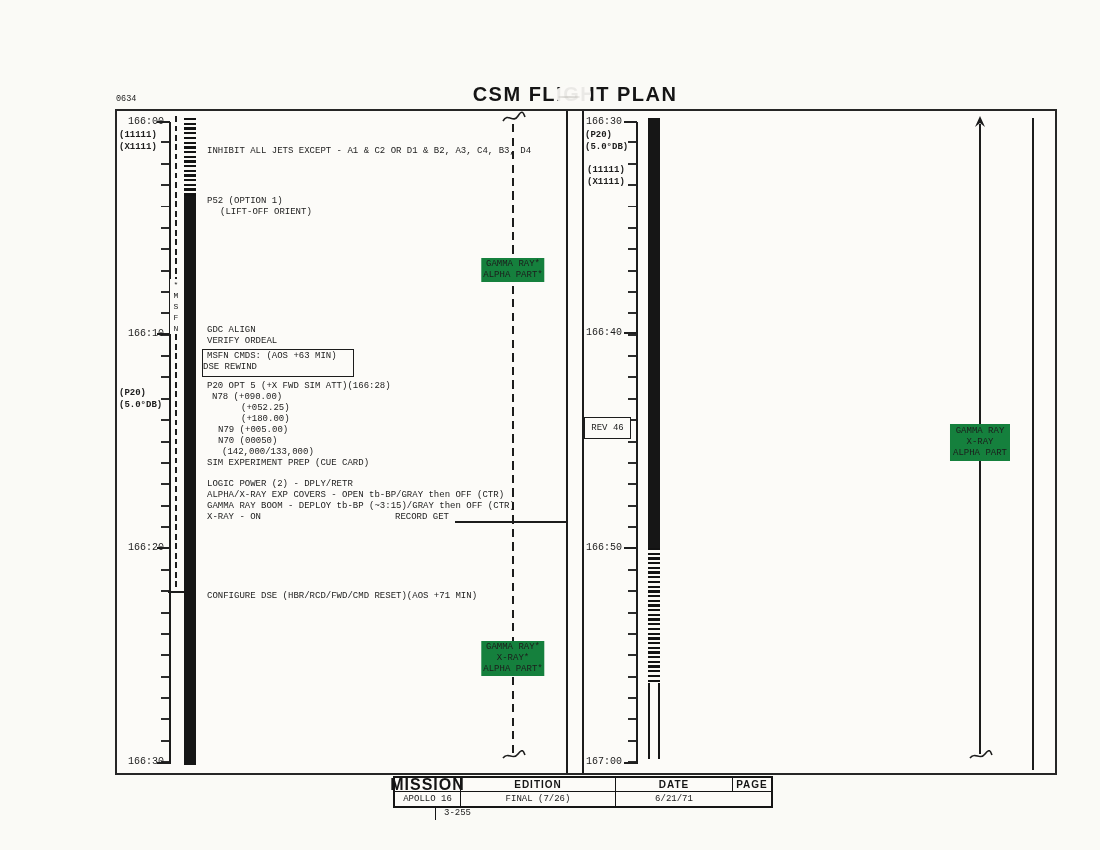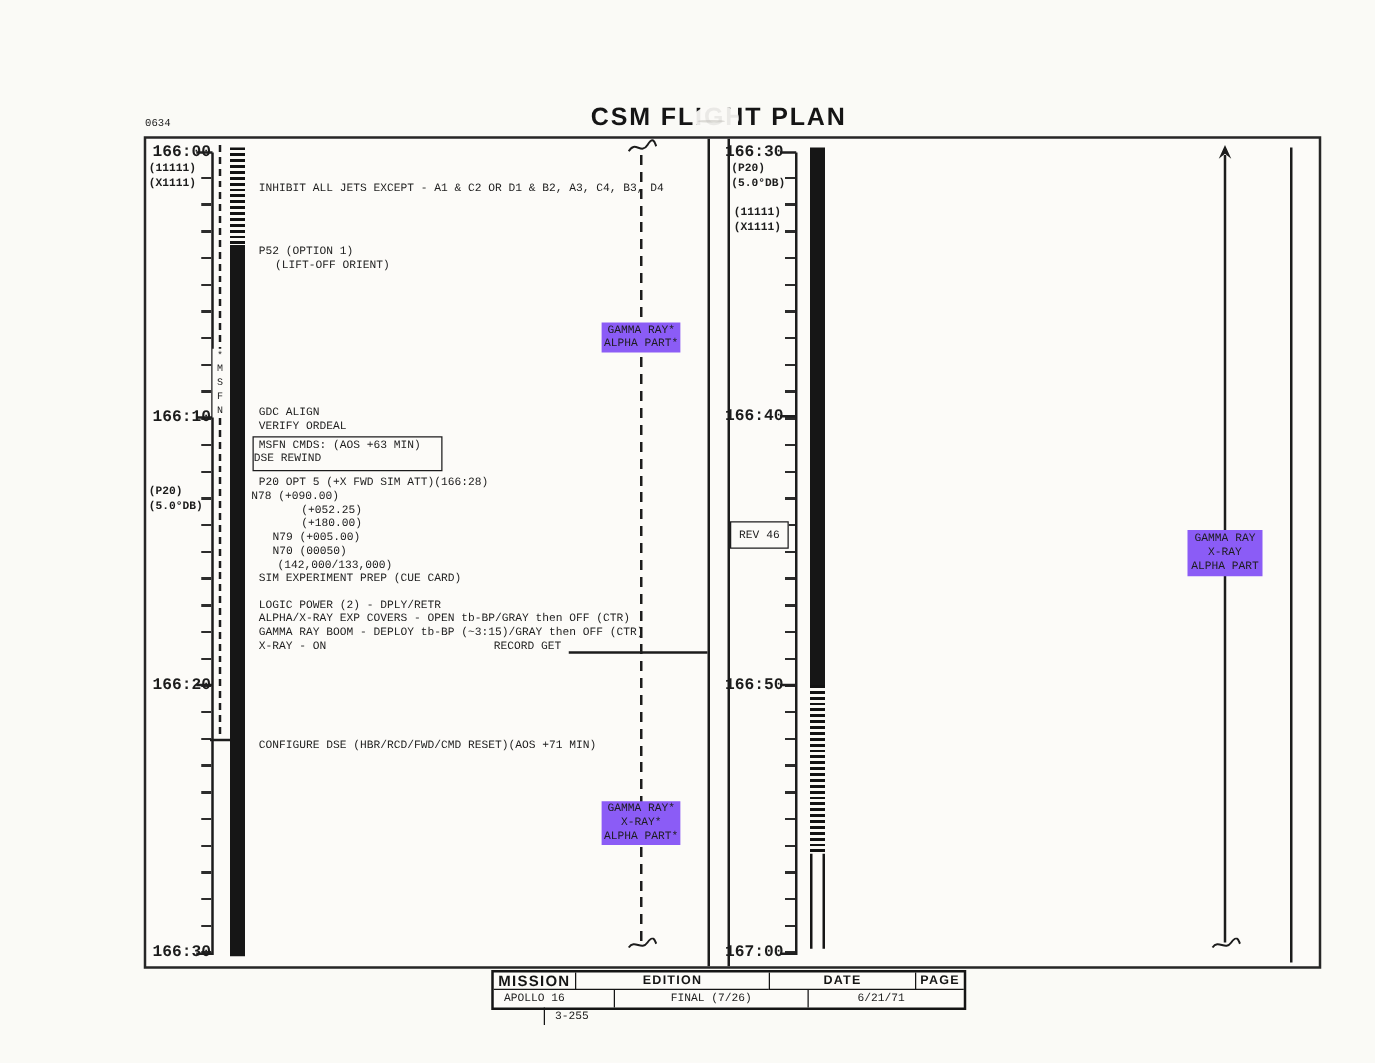--- a/index.html
+++ b/index.html
@@ -2,31 +2,31 @@
 <html><head>
 <meta charset="utf-8">
 <style>
   html,body{margin:0;padding:0;}
   body{width:1100px;height:850px;background:#fafaf6;position:relative;overflow:hidden;
        font-family:"Liberation Mono",monospace;color:#1e1e1e;}
   .abs{position:absolute;}
   .mono{font-family:"Liberation Mono","DejaVu Sans Mono",monospace;font-size:9px;line-height:11px;
         color:#1c1c1c;white-space:pre;font-weight:400;}
   .sans-bold{font-family:"Liberation Sans","DejaVu Sans",sans-serif;font-weight:bold;color:#151515;}
-  .tlabel{font-size:13px;font-weight:700;text-align:right;width:42px;}
+  .tlabel{font-size:10px;font-weight:400;text-align:right;width:42px;}
   .ann{font-size:9px;font-weight:700;}
   .panel-line{background:#1c1c1c;}
   .dashv{width:2px;background:repeating-linear-gradient(to bottom,#1c1c1c 0 8px,transparent 8px 13.5px);}
   .dashv2{width:2px;background:repeating-linear-gradient(to bottom,#1c1c1c 0 5.5px,transparent 5.5px 9.5px);}
   .tickstrip{width:8px;background:repeating-linear-gradient(to bottom,transparent 0 19.4px,#2c2c2c 19.4px 21.37px);}
   .majortick{height:2px;width:13px;background:#1f1f1f;}
   .bar-solid{width:12px;background:#161616;}
   .bar-hatch{width:12px;background:repeating-linear-gradient(to bottom,#121212 0 2.3px,#faf9f5 2.3px 4.7px);}
   .bar-hollow{width:12px;border-left:2px solid #161616;border-right:2px solid #161616;box-sizing:border-box;}
-  .onLine{background:#8b5cf6;text-align:center;}
+  .onLine{background:#15803d;text-align:center;}
   .boxed{border:1.5px solid #1c1c1c;background:#fcfbf8;}
   .hline{height:1.5px;background:#1c1c1c;}
   .ft-cell{box-sizing:border-box;border-left:1.5px solid #151515;display:flex;align-items:center;justify-content:center;}
 </style>
 </head>
 <body>
 
 <div class="abs mono" style="left:116px;top:94px;font-size:8.5px;">0634</div>
 
 <div class="abs sans-bold" style="left:575px;top:83px;transform:translateX(-50%);font-size:20px;letter-spacing:1.5px;">CSM FLIGHT PLAN</div>
@@ -88,21 +88,21 @@
 
 <div class="abs mono" style="left:207px;top:325px;">GDC ALIGN</div>
 <div class="abs mono" style="left:207px;top:336px;">VERIFY ORDEAL</div>
 
 <div class="abs boxed" style="left:202px;top:349px;width:150px;height:26px;">
   <div class="mono" style="margin:1px 0 0 4px;">MSFN CMDS: (AOS +63 MIN)</div>
   <div class="mono" style="">DSE REWIND</div>
 </div>
 
 <div class="abs mono" style="left:207px;top:381px;">P20 OPT 5 (+X FWD SIM ATT)(166:28)</div>
-<div class="abs mono" style="left:201px;top:392px;">N78 (+090.00)</div>
+<div class="abs mono" style="left:212px;top:392px;">N78 (+090.00)</div>
 <div class="abs mono" style="left:241px;top:403px;">(+052.25)</div>
 <div class="abs mono" style="left:241px;top:414px;">(+180.00)</div>
 <div class="abs mono" style="left:218px;top:425px;">N79 (+005.00)</div>
 <div class="abs mono" style="left:218px;top:436px;">N70 (00050)</div>
 <div class="abs mono" style="left:222px;top:447px;">(142,000/133,000)</div>
 <div class="abs mono" style="left:207px;top:458px;">SIM EXPERIMENT PREP (CUE CARD)</div>
 
 <div class="abs mono" style="left:207px;top:479px;">LOGIC POWER (2) - DPLY/RETR</div>
 <div class="abs mono" style="left:207px;top:490px;">ALPHA/X-RAY EXP COVERS - OPEN tb-BP/GRAY then OFF (CTR)</div>
 <div class="abs mono" style="left:207px;top:501px;">GAMMA RAY BOOM - DEPLOY tb-BP (~3:15)/GRAY then OFF (CTR)</div>
@@ -153,21 +153,21 @@
 
 <div class="abs onLine" style="left:980px;top:424px;transform:translateX(-50%);padding:2px 3px;">
   <div class="mono">GAMMA RAY</div>
   <div class="mono">X-RAY</div>
   <div class="mono">ALPHA PART</div>
 </div>
 
 <div class="abs panel-line" style="left:1032px;top:118px;width:1.5px;height:652px;"></div>
 
 <div class="abs" style="left:393px;top:776px;width:380px;height:32px;border:2px solid #151515;background:#fcfbf8;box-sizing:border-box;display:flex;flex-wrap:wrap;">
-  <div class="ft-cell sans-bold" style="width:65px;height:14px;border-left:none;border-bottom:1.5px solid #151515;font-size:12px;letter-spacing:1px;">MISSION</div>
+  <div class="ft-cell sans-bold" style="width:65px;height:14px;border-left:none;border-bottom:1.5px solid #151515;font-size:16px;letter-spacing:1px;">MISSION</div>
   <div class="ft-cell sans-bold" style="width:155px;height:14px;border-bottom:1.5px solid #151515;font-size:10px;letter-spacing:1px;">EDITION</div>
   <div class="ft-cell sans-bold" style="width:117px;height:14px;border-bottom:1.5px solid #151515;font-size:10px;letter-spacing:1px;">DATE</div>
   <div class="ft-cell sans-bold" style="width:39px;height:14px;border-bottom:1.5px solid #151515;font-size:10px;letter-spacing:1px;">PAGE</div>
   <div class="ft-cell mono" style="width:65px;height:14px;border-left:none;">APOLLO 16</div>
-  <div class="ft-cell mono" style="width:155px;height:14px;margin-left:31px;">FINAL (7/26)</div>
+  <div class="ft-cell mono" style="width:155px;height:14px;">FINAL (7/26)</div>
   <div class="ft-cell mono" style="width:117px;height:14px;">6/21/71</div>
   <div class="ft-cell mono" style="width:44px;height:14px;margin-left:40px;">3-255</div>
 </div>
 
 </body></html>

